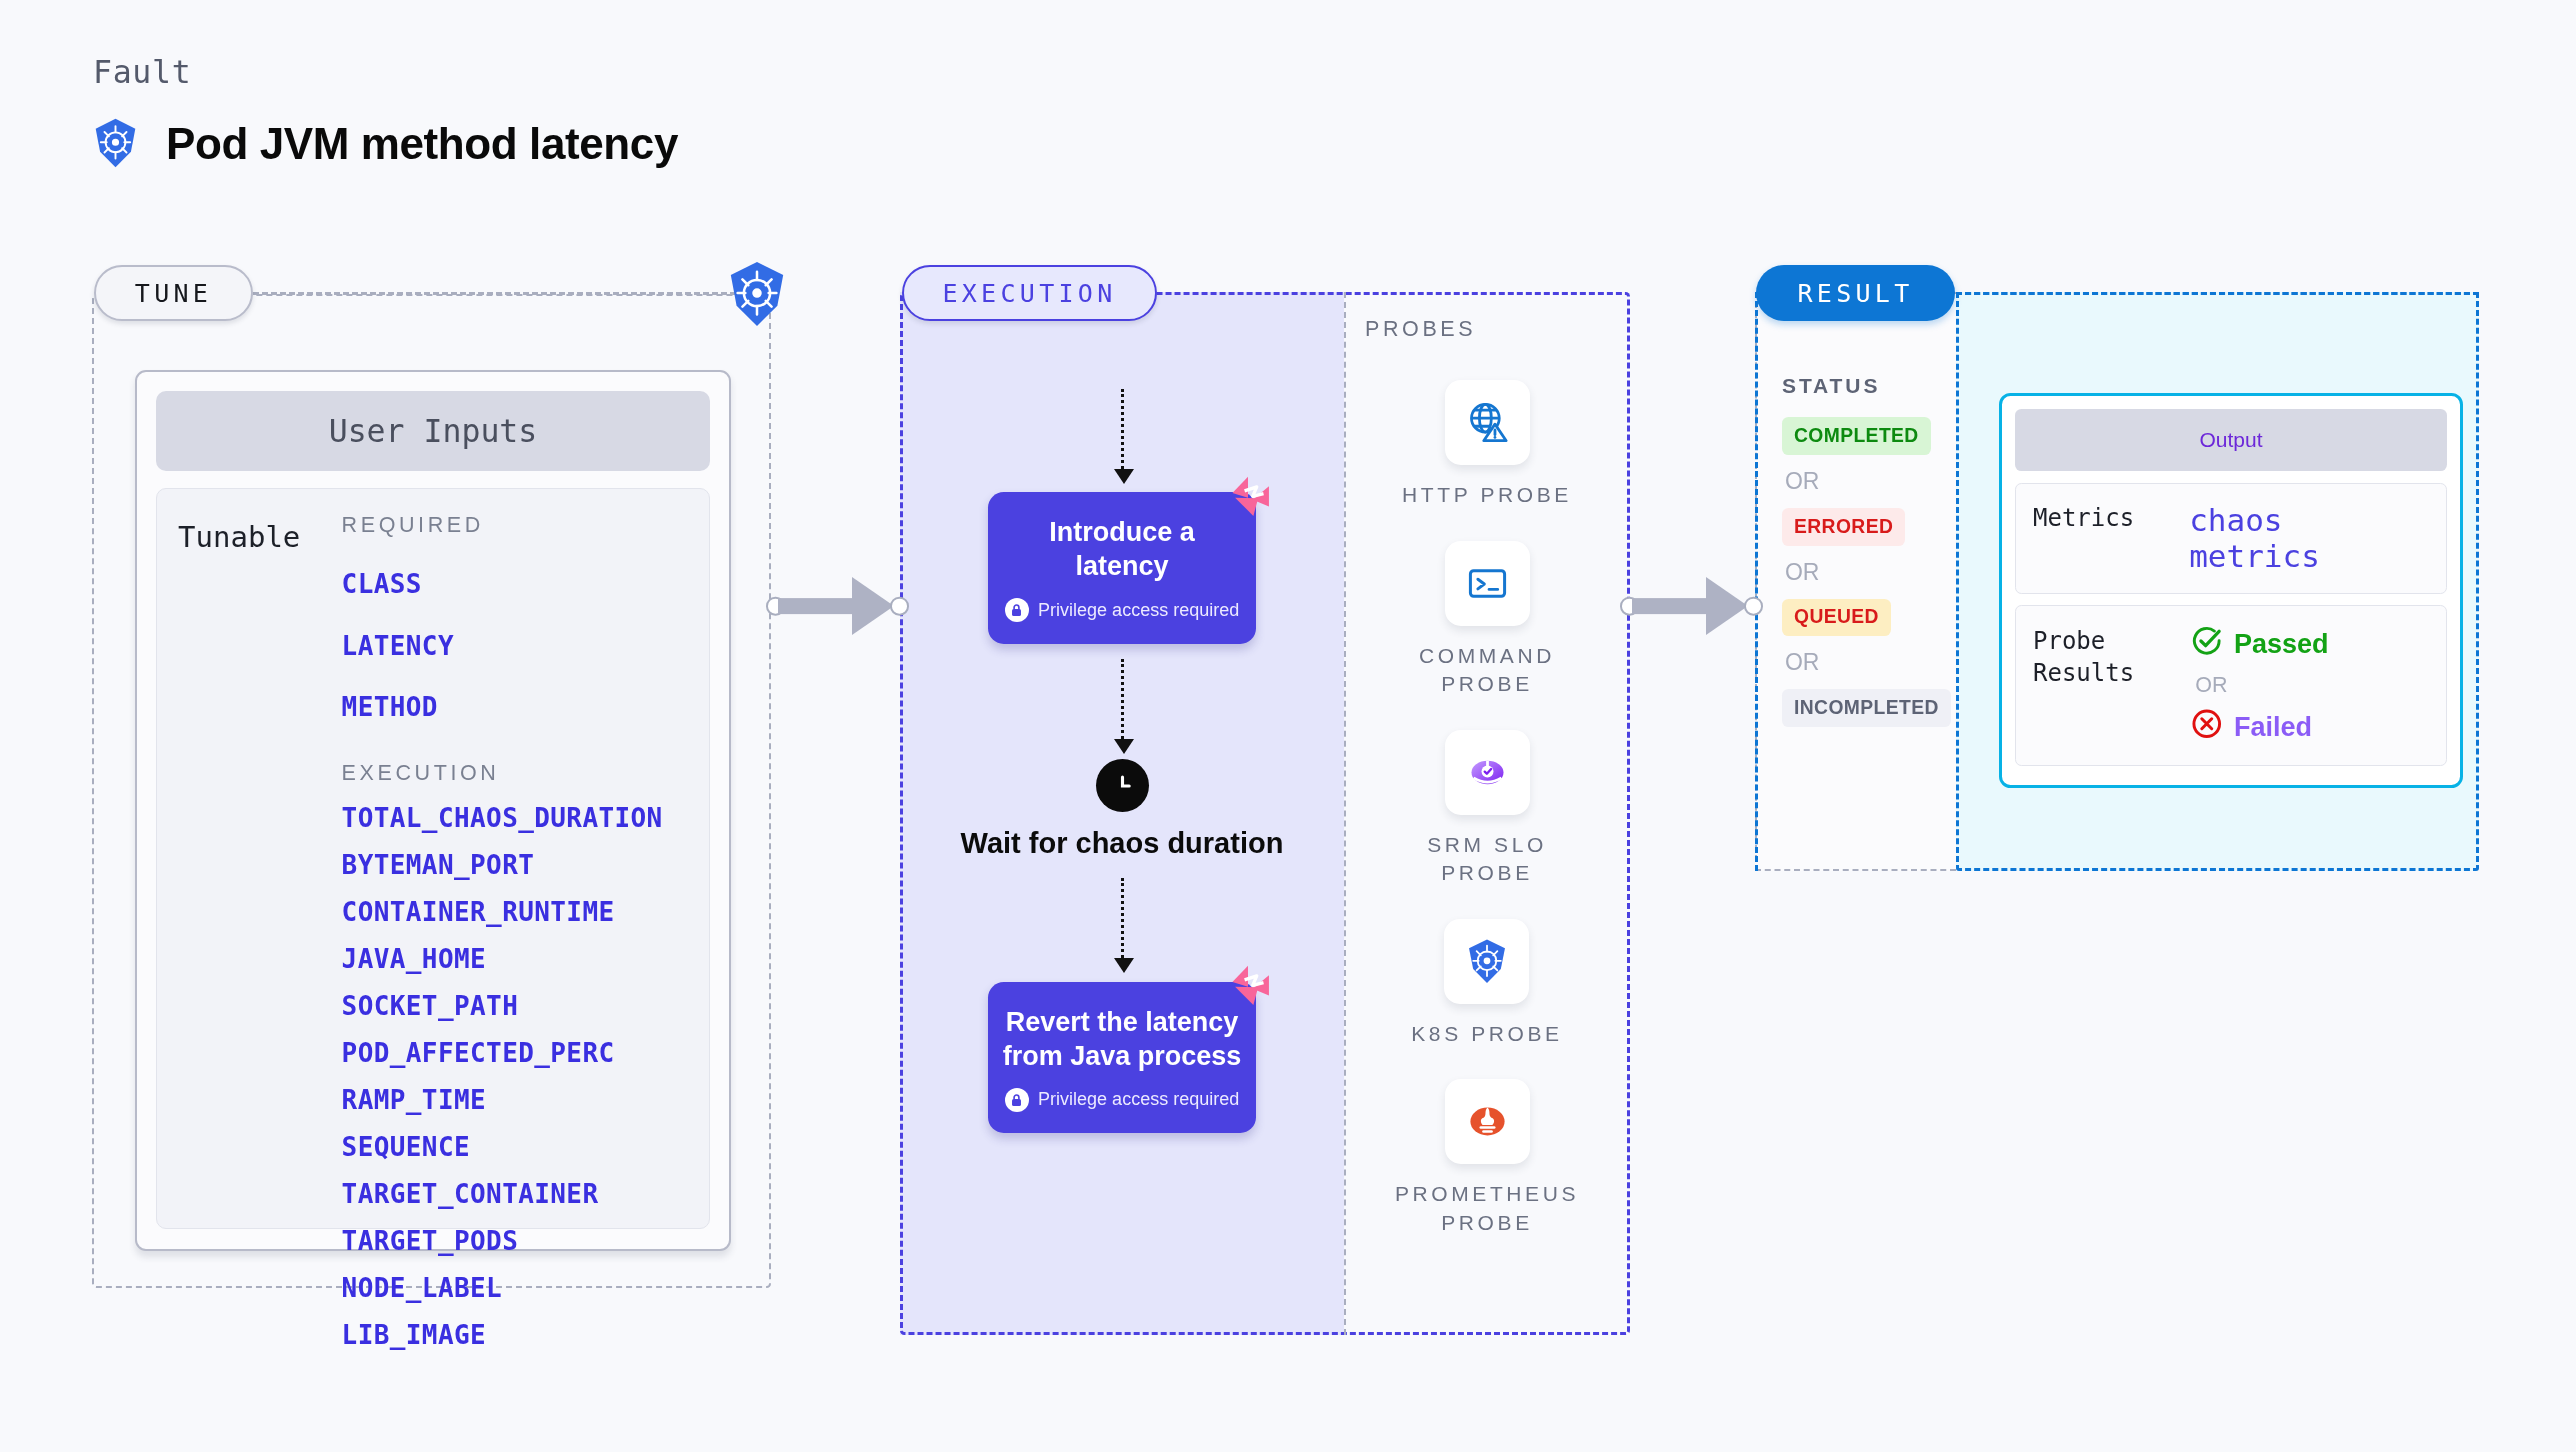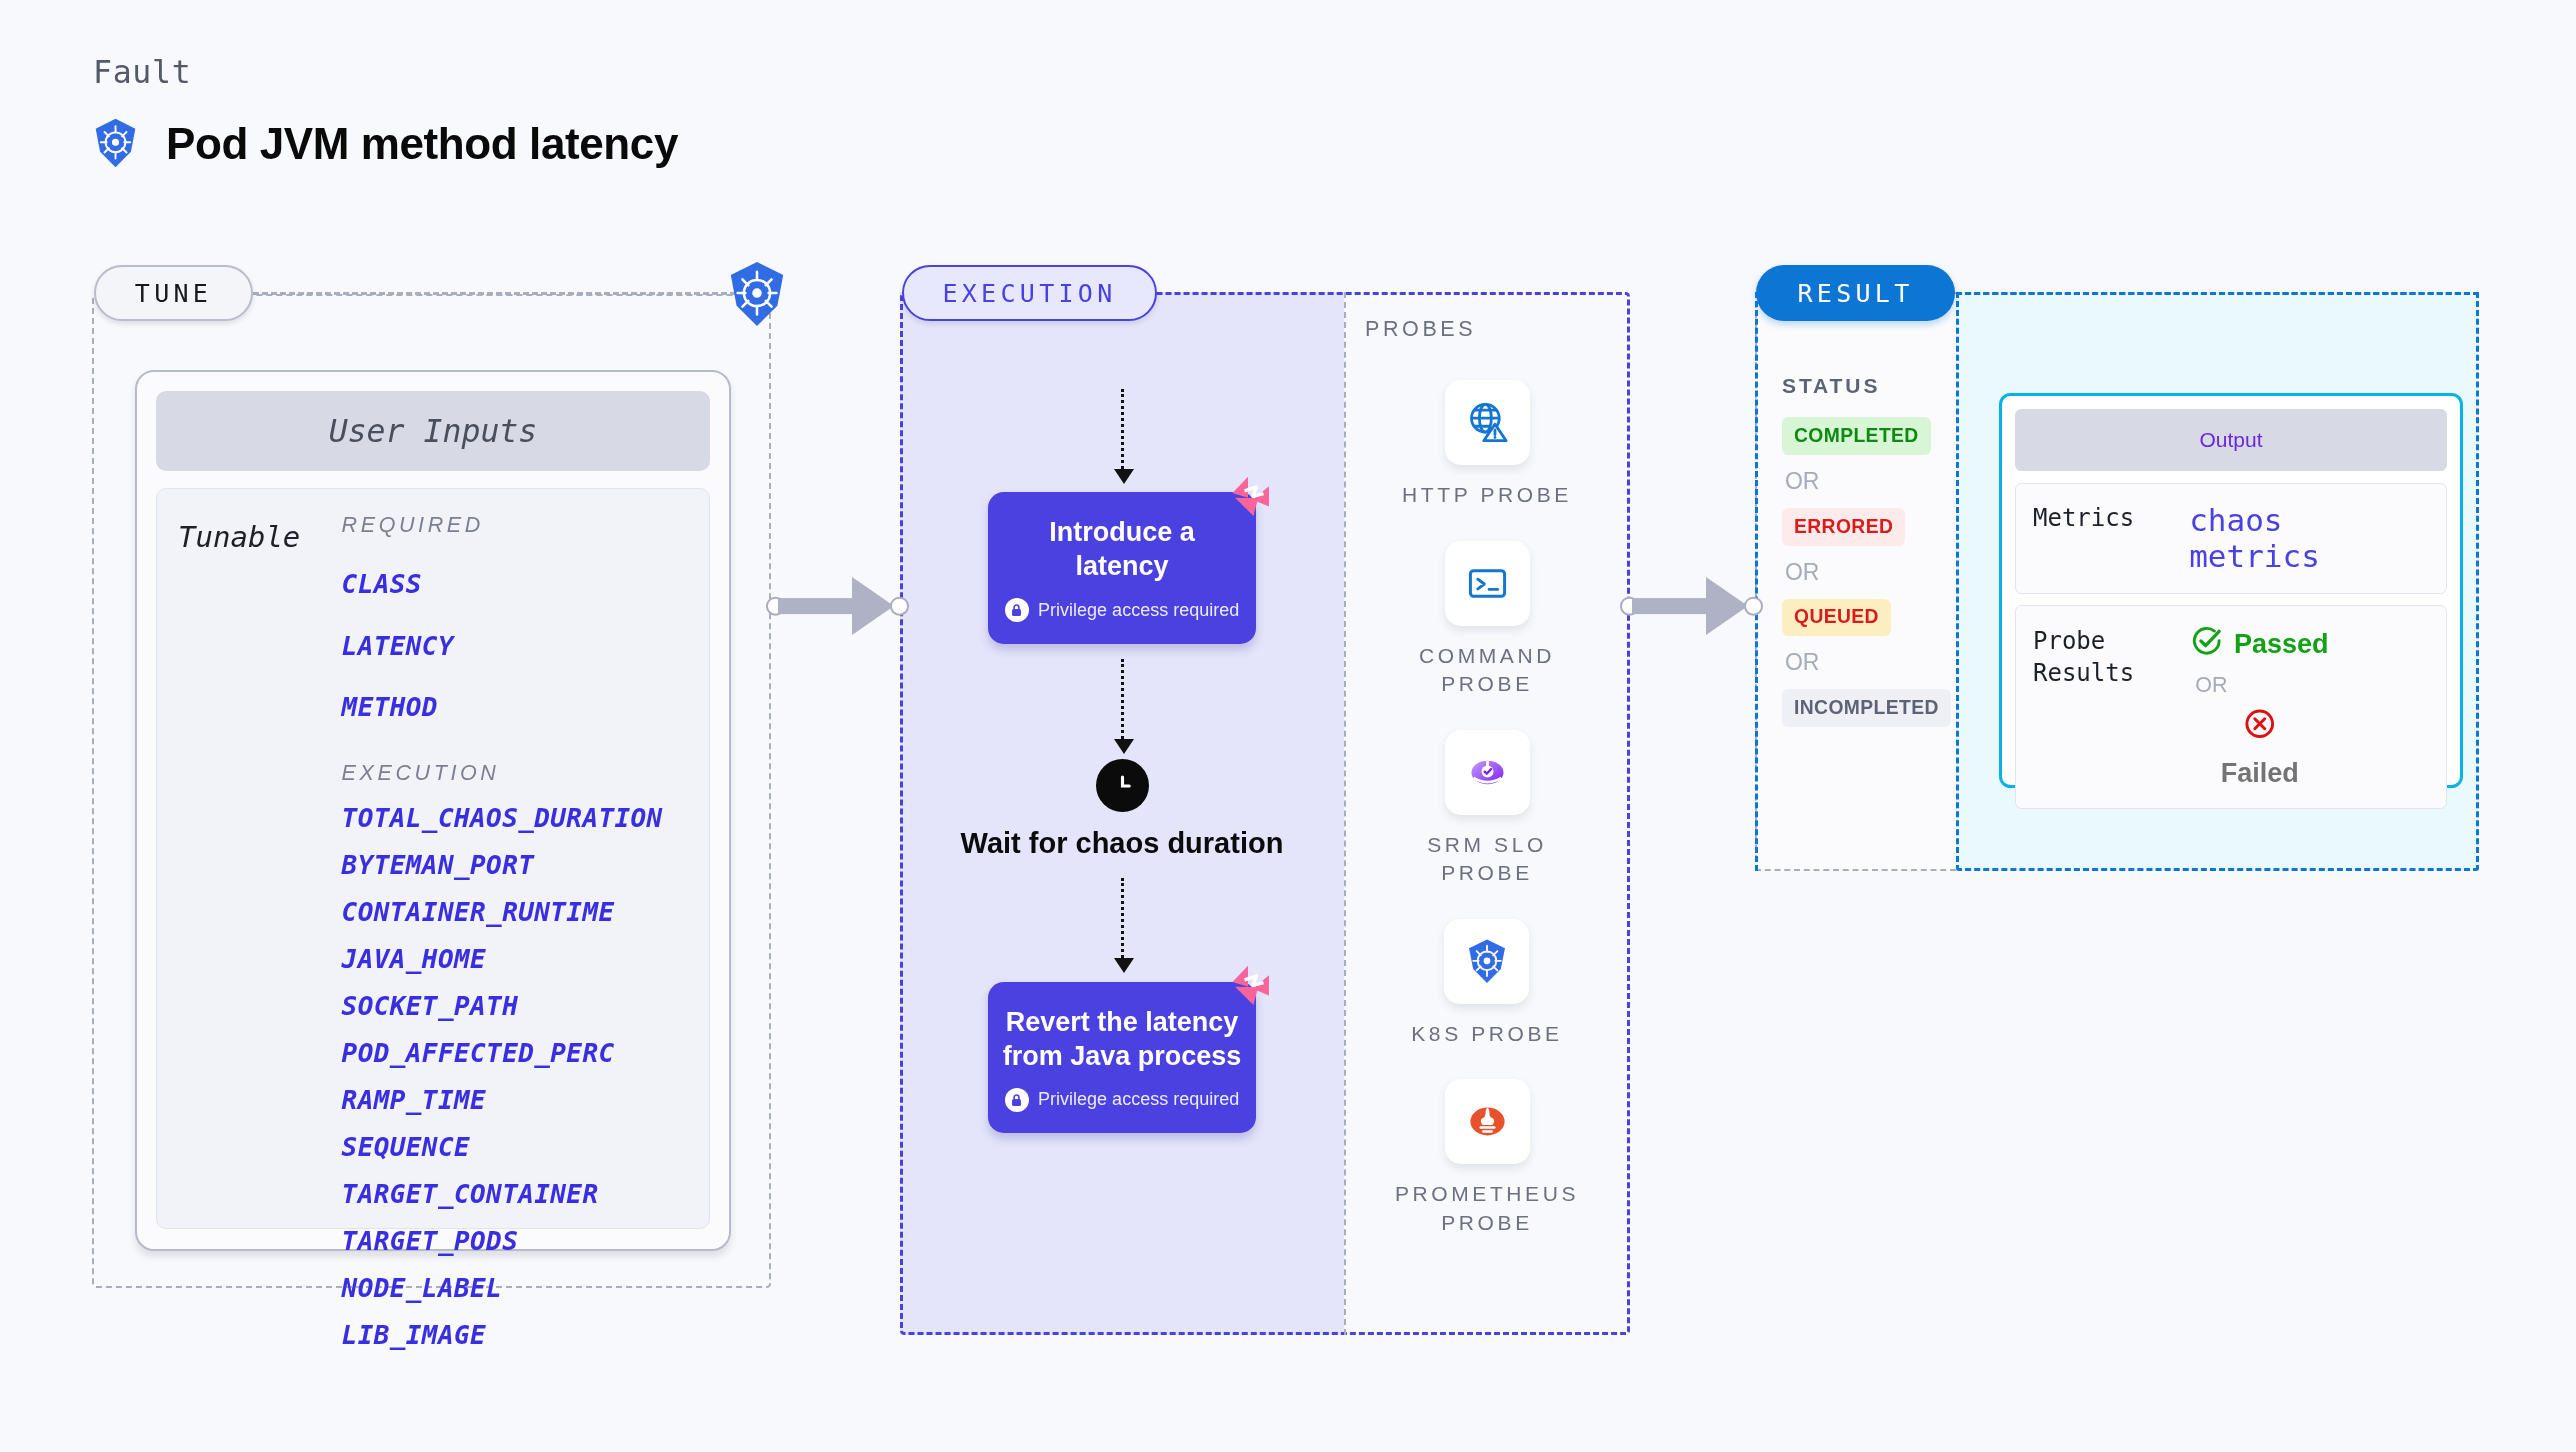--- a/index.html
+++ b/index.html
@@ -52,21 +52,21 @@
   }
   #k8s-badge-line {
     position: absolute; left: 724px; top: 261px;
     width: 66px; height: 66px; z-index: 25;
   }
 
   .inputs-card {
     position: absolute; left: 135px; top: 370px;
     width: 596px; height: 881px;
     background: #fbfbfd; border: 2.1px solid #b7bac9;
-    border-radius: 19px; box-shadow: 0 5.7px 7.2px rgba(40,46,70,.12); font-style: italic;
+    border-radius: 11px; box-shadow: 0 5.7px 7.2px rgba(40,46,70,.12);
   }
   .card-head {
     margin: 18.6px 18.6px 0 18.6px; height: 80px;
     background: #d7d9e4; border-radius: 10px;
     display: flex; align-items: center; justify-content: center;
     font-family: "DejaVu Sans Mono", monospace;
     font-size: 31.5px; color: #4a4f5e;
   }
   .card-body {
     margin: 17px 18.6px 18.6px 18.6px;
@@ -273,21 +273,21 @@
   }
   .out-val-metrics {
     font-family: "DejaVu Sans Mono", monospace;
     font-size: 31px; color: #4b41e0;
   }
   .verdict {
     display: flex; align-items: center; gap: 11.5px;
     font-size: 27px; font-weight: bold;
   }
   .verdict.pass { color: #13a215; }
-  .verdict.fail { color: #737373; flex-direction: column; }
+  .verdict.fail { color: #8b5cf6; }
   .verdict-or {
     font-size: 21.5px; color: #a6abba; margin: 10px 0 10px 4.3px;
   }
 </style>
 </head>
 <body>
 
 <div class="canvas">
 
   <div class="hdr-kicker">Fault</div>

